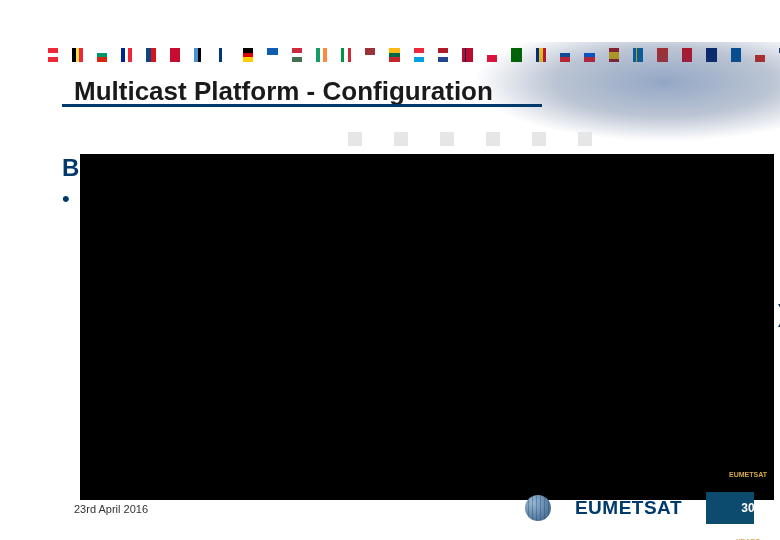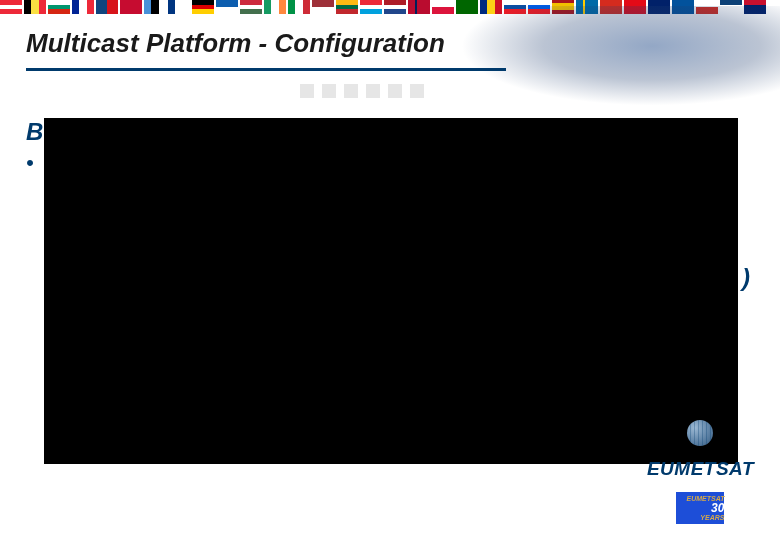--- a/index.html
+++ b/index.html
@@ -1,15 +1,15 @@
 <!DOCTYPE html>
 <html><head>
 <meta charset="utf-8">
 <style>
-  * { margin: 0; padding: 0; box-sizing: border-box; font-style: italic; }
+  * { margin: 12px; padding: 0; box-sizing: border-box; }
   body {
     width: 780px;
     height: 540px;
     background: #fff;
     font-family: Arial, Helvetica, sans-serif;
     position: relative;
     overflow: hidden;
   }
   .flag-strip {
     position: absolute;
@@ -105,22 +105,20 @@
     font-size: 11px;
     color: #333;
     line-height: 1.2;
   }
   .logo-area {
     position: absolute;
     right: 26px;
     bottom: 16px;
     display: flex;
     align-items: center;
-    gap: 12px;
-    flex-direction: column;
   }
   .globe-icon {
     width: 26px;
     height: 26px;
     border-radius: 50%;
     background: radial-gradient(circle at 30% 30%, #9bb8d3 0%, #5a7fa3 60%, #365a7d 100%);
     position: relative;
   }
   .globe-icon::after {
     content: '';
@@ -138,24 +136,24 @@
   }
   .logo-text {
     font-size: 19px;
     font-weight: bold;
     color: #003a6c;
     letter-spacing: 0.5px;
   }
   .badge {
     width: 48px;
     height: 32px;
-    background: #1d4ed8;
+    background: #0c4a6e;
     display: flex;
     flex-direction: column;
-    align-items: flex-end;
+    align-items: center;
     justify-content: center;
     font-size: 7px;
     color: #d4a84b;
     font-weight: bold;
     line-height: 1;
     padding-left: 36px;
   }
   .badge-num {
     font-size: 12px;
     color: #fff;
@@ -216,20 +214,21 @@
   </div>
 
 <div class="body-start">B</div>
 <div class="bullet">•</div>
 
 <div class="black-overlay"></div>
 
 <div class="paren">)</div>
 
 <div class="footer-text">
+  <div>23rd April 2016</div>
 </div>
 
 <div class="logo-area">
   <div class="globe-icon"></div>
   <div class="logo-text">EUMETSAT</div>
   <div class="badge">
     <span>EUMETSAT</span>
     <span class="badge-num">30</span>
     <span>YEARS</span>
   </div>

